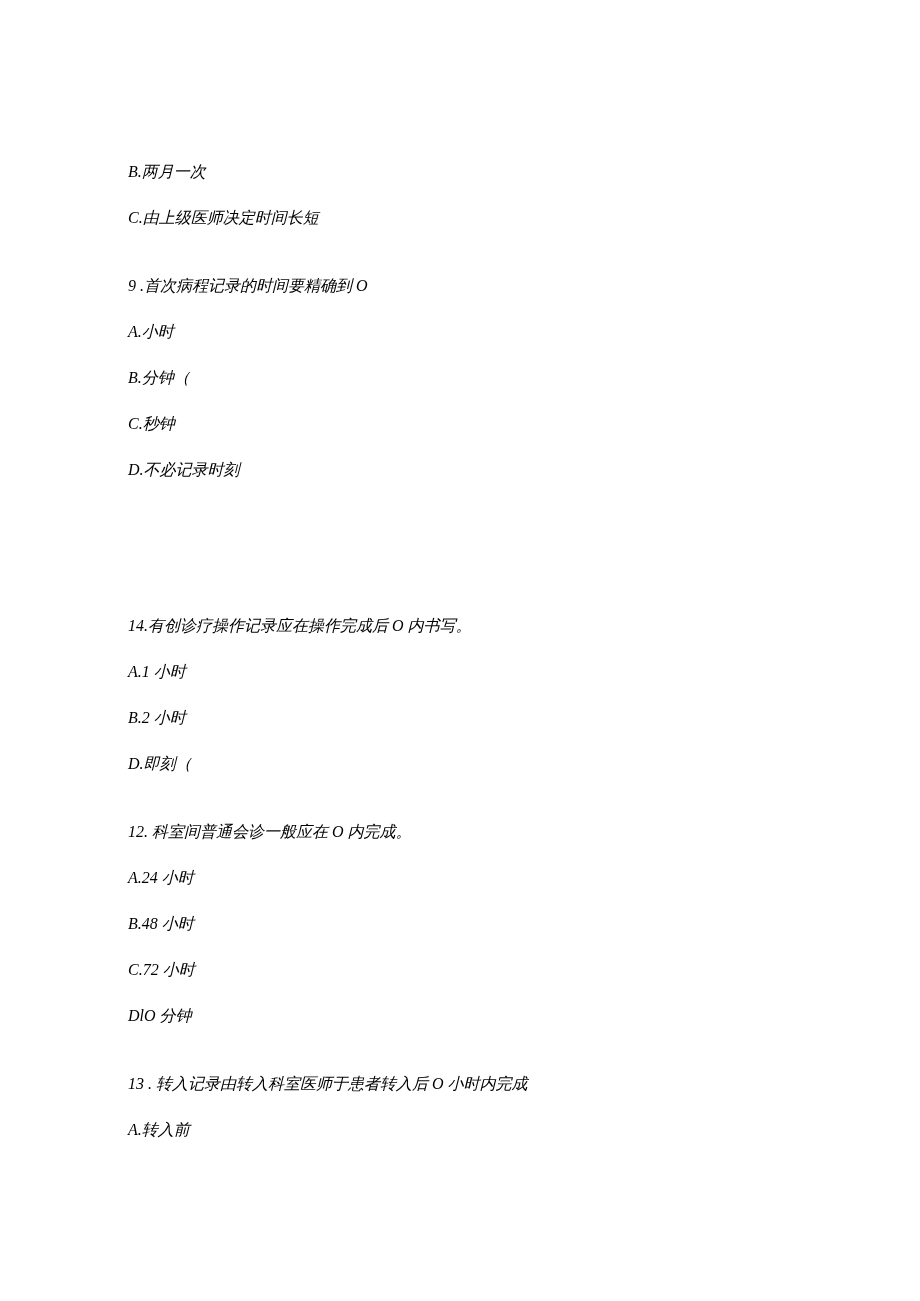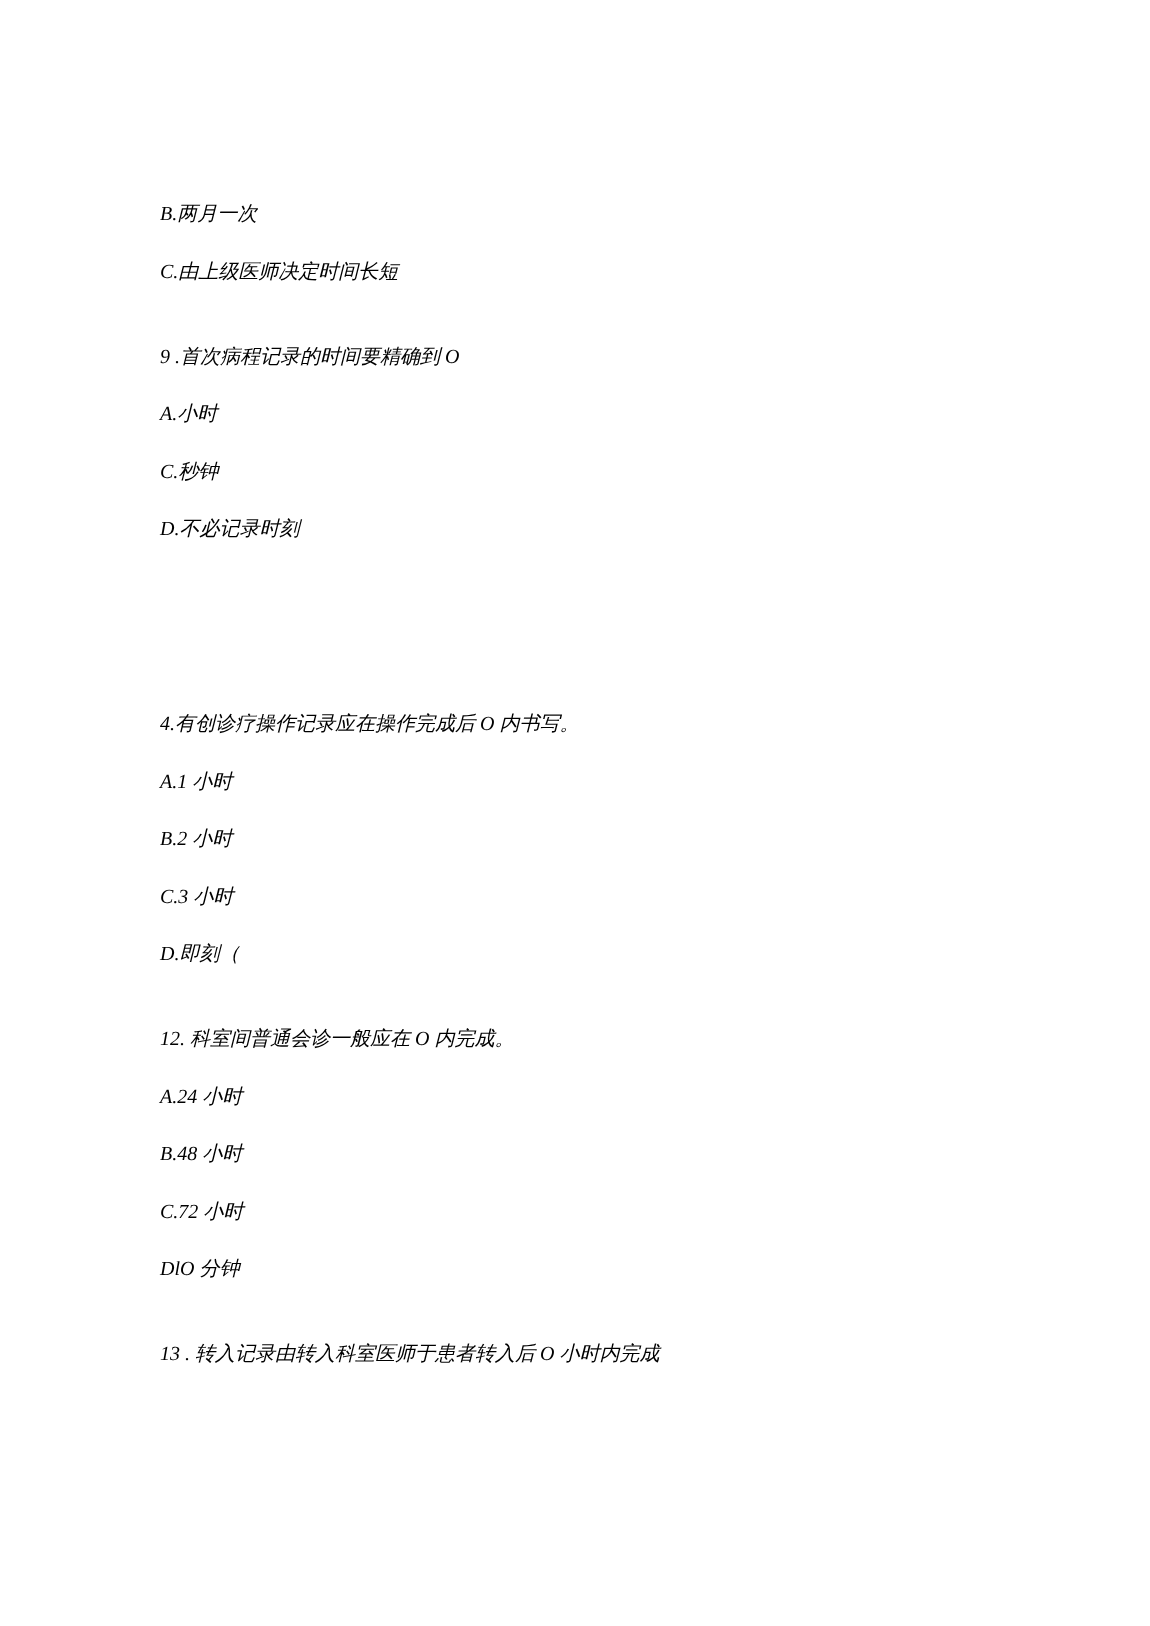--- a/index.html
+++ b/index.html
@@ -33,36 +33,37 @@
 
 <div class="page">
 
   <div class="line">B.两月一次</div>
   <div class="line">C.由上级医师决定时间长短</div>
 
   <div class="gap-small"></div>
 
   <div class="line">9 .首次病程记录的时间要精确到 O</div>
   <div class="line">A.小时</div>
+  <div class="line">B.分钟（</div>
   <div class="line">C.秒钟</div>
   <div class="line">D.不必记录时刻</div>
 
   <div class="gap-large"></div>
 
-  <div class="line">4.有创诊疗操作记录应在操作完成后 O 内书写。</div>
+  <div class="line">14.有创诊疗操作记录应在操作完成后 O 内书写。</div>
   <div class="line">A.1 小时</div>
   <div class="line">B.2 小时</div>
-  <div class="line">C.3 小时</div>
   <div class="line">D.即刻（</div>
 
   <div class="gap-small"></div>
 
   <div class="line">12. 科室间普通会诊一般应在 O 内完成。</div>
   <div class="line">A.24 小时</div>
   <div class="line">B.48 小时</div>
   <div class="line">C.72 小时</div>
   <div class="line">DlO 分钟</div>
 
   <div class="gap-small"></div>
 
   <div class="line">13 . 转入记录由转入科室医师于患者转入后 O 小时内完成</div>
+  <div class="line">A.转入前</div>
 
 </div>
 
 </body></html>

